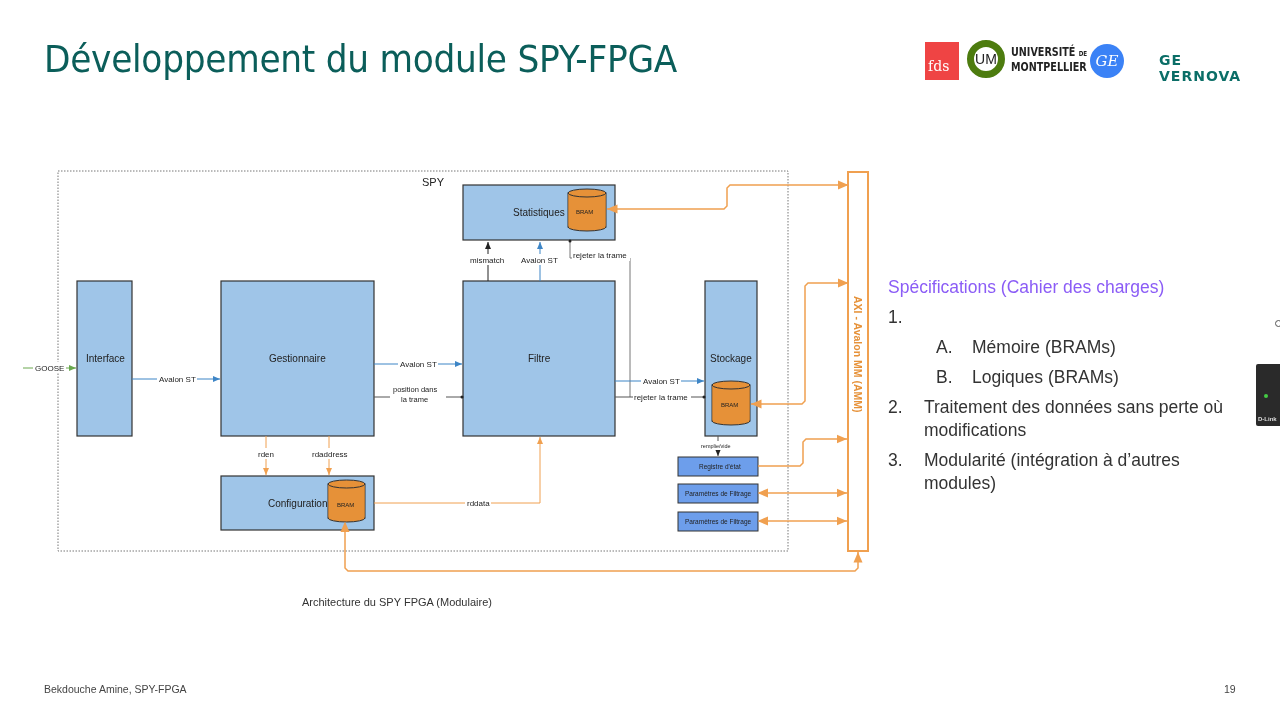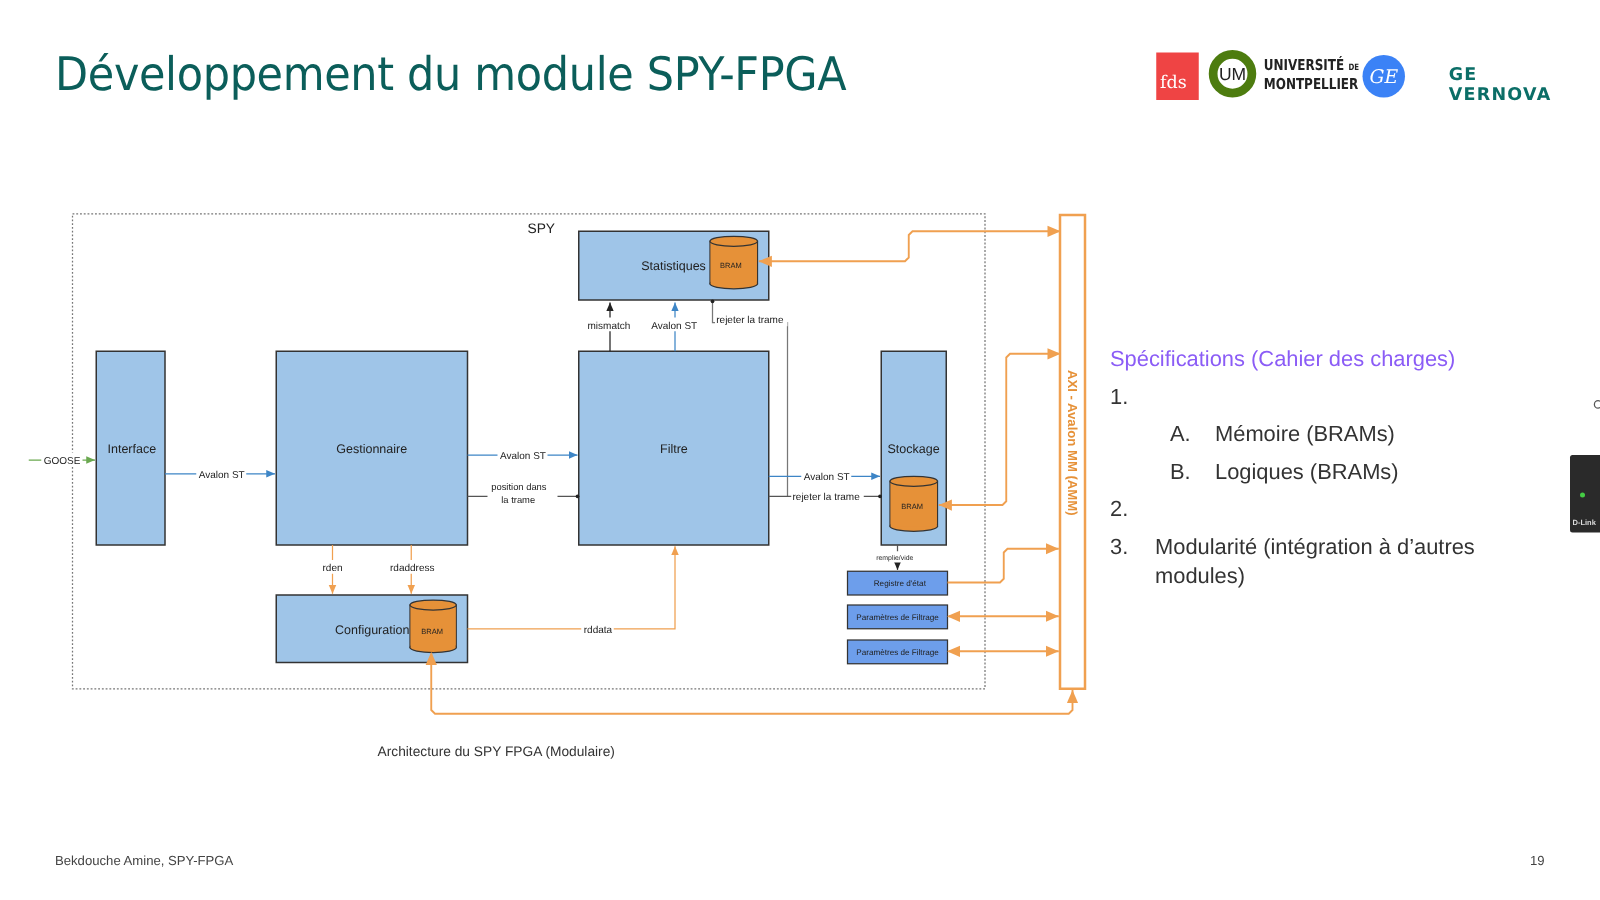--- a/index.html
+++ b/index.html
@@ -188,20 +188,21 @@
   <div class="item sub">
     <span class="subnum">A.</span>
     <span>Mémoire (BRAMs)</span>
   </div>
   <div class="item sub">
     <span class="subnum">B.</span>
     <span>Logiques (BRAMs)</span>
   </div>
   <div class="item">
     <span class="num">2.</span>
+    <span style="width:320px">Traitement des données sans perte où modifications</span>
   </div>
   <div class="item">
     <span class="num">3.</span>
     <span style="width:300px">Modularité (intégration à d’autres modules)</span>
   </div>
 </div>
 
 <div class="dot"></div>
 <div class="device">
   <div class="led"></div>

